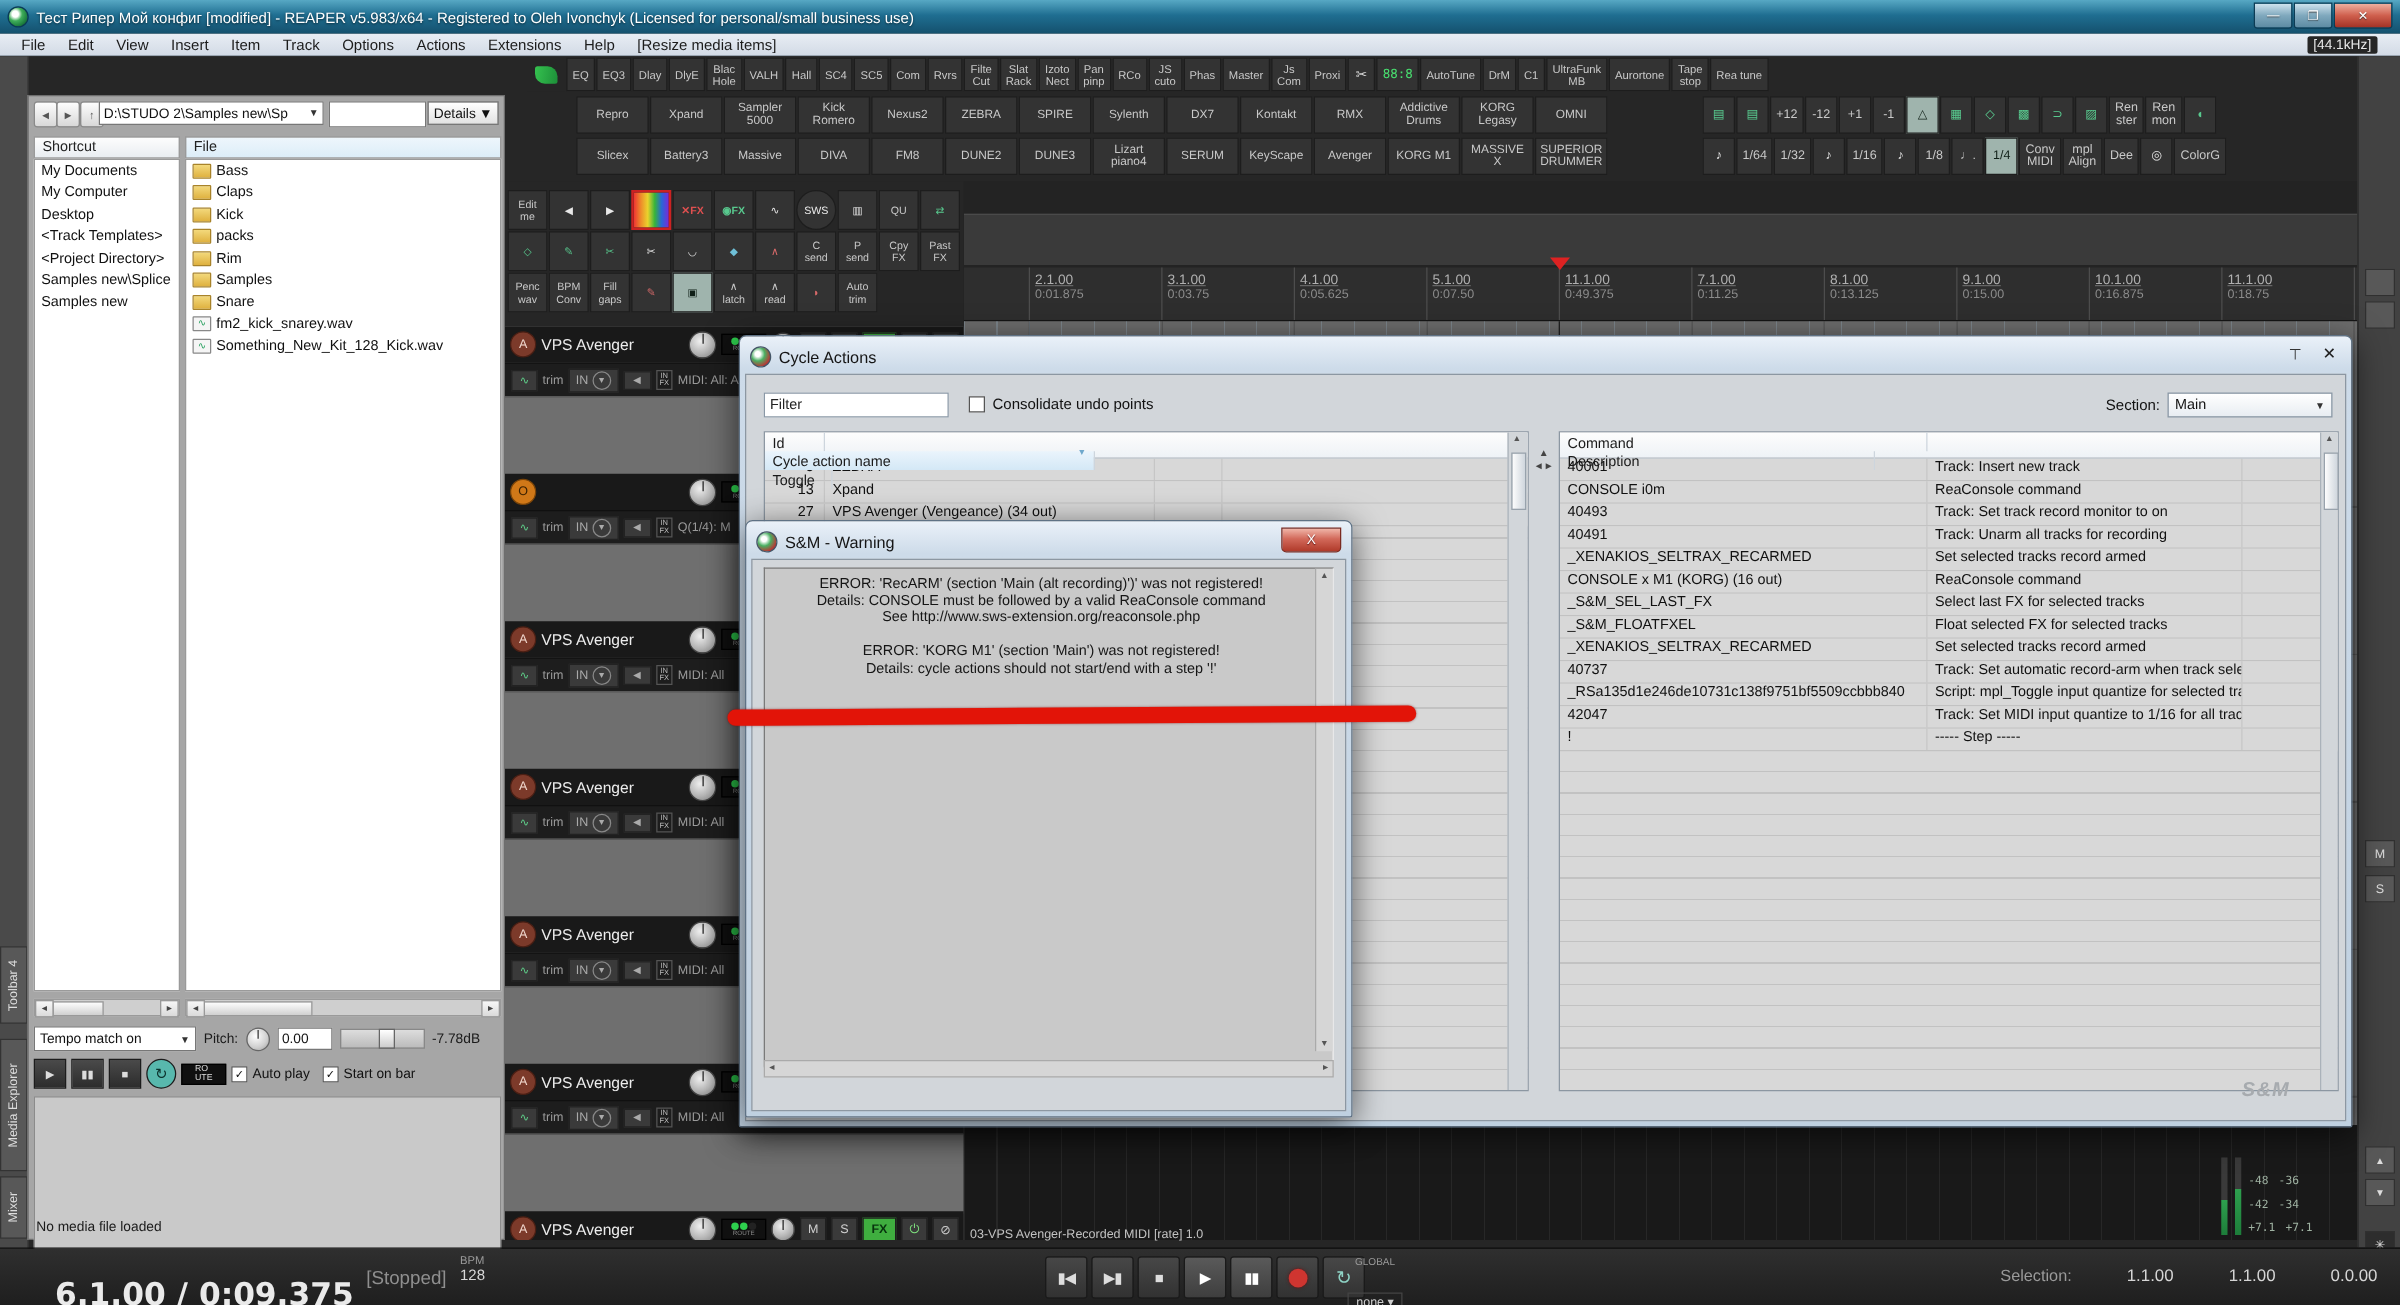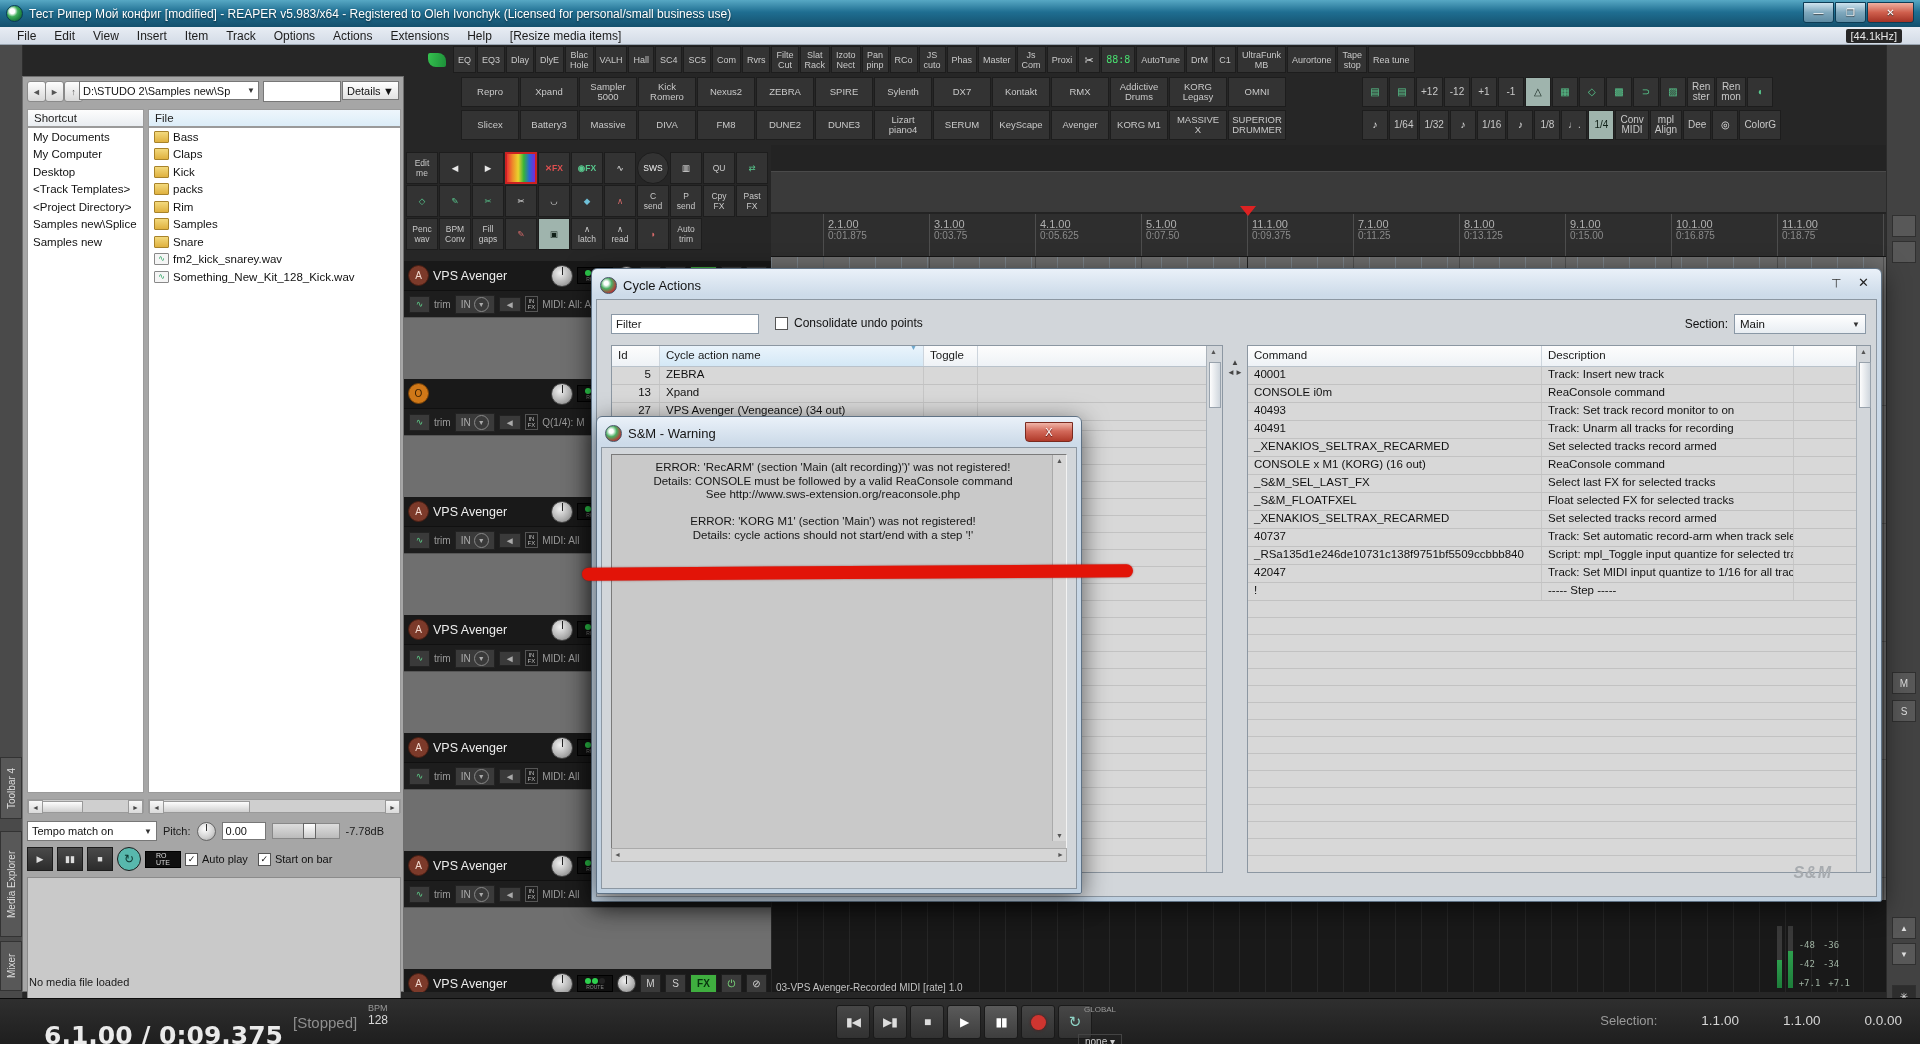--- a/index.html
+++ b/index.html
@@ -145,21 +145,21 @@
   #ca{left:591px;top:268px;width:1291px;height:634px;z-index:10;}
   #ca-pin{position:absolute;right:40px;top:7px;font-size:12px;color:#333;transform:rotate(180deg);}
   #ca-x{position:absolute;right:12px;top:6px;font-size:13px;color:#222;}
   #ca-filter{position:absolute;left:14px;top:14px;width:148px;height:20px;background:#fff;border:1px solid #8a98a6;font-size:11.5px;color:#222;display:flex;align-items:center;padding-left:4px;box-sizing:border-box;}
   #ca-chk{position:absolute;left:178px;top:16px;display:flex;gap:6px;align-items:center;}
   #ca-section{position:absolute;right:10px;top:14px;display:flex;gap:6px;align-items:center;}
   #ca-secdd{width:132px;height:20px;background:linear-gradient(#fff,#e8edf2);border:1px solid #8a98a6;font-size:11.5px;color:#111;display:flex;align-items:center;justify-content:space-between;padding:0 5px;box-sizing:border-box;}
   .dlabel{font-size:12px;color:#111;}
   .tbl{position:absolute;top:45px;height:528px;background:repeating-linear-gradient(#d8d8d8 0 16px,#c2c2c2 16px 17px);border:1px solid #8c97a2;box-sizing:border-box;}
   #tblL{left:14px;width:612px;} #tblR{left:650px;width:624px;}
-  .thr{height:20px;background:linear-gradient(#fdfdfd,#eef2f6);border-bottom:1px solid #b9c2cb;display:flex;}
+  .thr{height:20px;background:linear-gradient(#fdfdfd,#eef2f6);border-bottom:1px solid #b9c2cb;display:flex;flex-direction:column;}
   .thc{font-size:11.5px;color:#1a1a1a;padding:3px 0 0 6px;border-right:1px solid #cdd5dd;box-sizing:border-box;position:relative;}
   .thc.sorted{background:linear-gradient(#eaf4fc,#d4e8f6);}
   .thc.sorted::after{content:"▼";position:absolute;right:6px;top:-2px;font-size:7px;color:#6fa8cc;}
   .trow{height:17px;display:flex;background:#d8d8d8;border-bottom:1px solid #c2c2c2;}
   .tc{font-size:11.5px;color:#111;padding:1px 0 0 6px;border-right:1px solid #c6c6c6;box-sizing:border-box;white-space:nowrap;overflow:hidden;}
   .vscr{position:absolute;right:0;top:0;bottom:0;width:15px;background:#d2d6da;border-left:1px solid #aab2ba;}
   .vscr::before{content:"▲";position:absolute;top:2px;left:3px;font-size:7px;color:#555;}
   .vscr::after{content:"";position:absolute;top:16px;left:2px;width:10px;height:44px;background:linear-gradient(90deg,#fdfdfd,#cfd6dd);border:1px solid #98a2ac;}
   #splitter{position:absolute;left:630px;top:45px;width:16px;height:528px;display:flex;flex-direction:column;align-items:center;gap:2px;padding-top:14px;box-sizing:border-box;}
   #splitter span{font-size:8px;color:#444;line-height:8px;}
@@ -716,21 +716,21 @@
           <div class="rtime">0:05.625</div>
         </div>
 
         <div class="rcell">
           <div class="rbar">5.1.00</div>
           <div class="rtime">0:07.50</div>
         </div>
 
         <div class="rcell">
           <div class="rbar">11.1.00</div>
-          <div class="rtime">0:09.375</div>
+          <div class="rtime">0:49.375</div>
         </div>
 
         <div class="rcell">
           <div class="rbar">7.1.00</div>
           <div class="rtime">0:11.25</div>
         </div>
 
         <div class="rcell">
           <div class="rbar">8.1.00</div>
           <div class="rtime">0:13.125</div>

